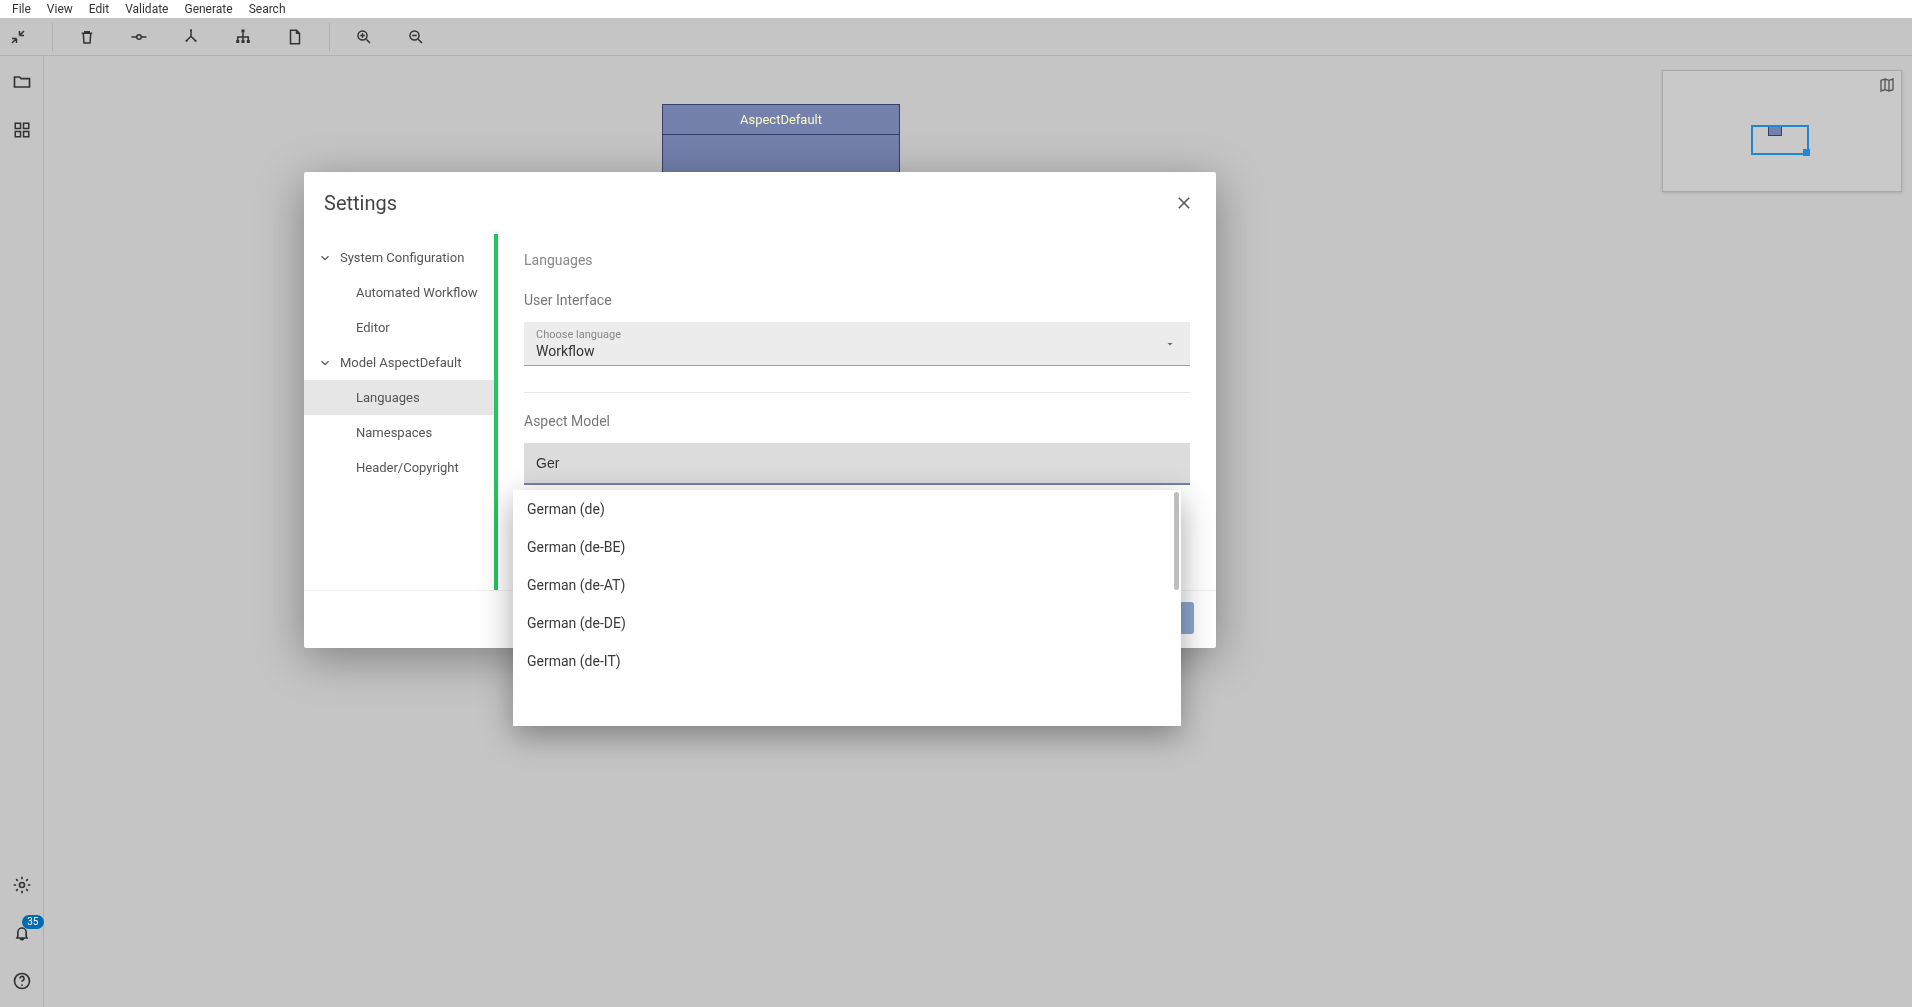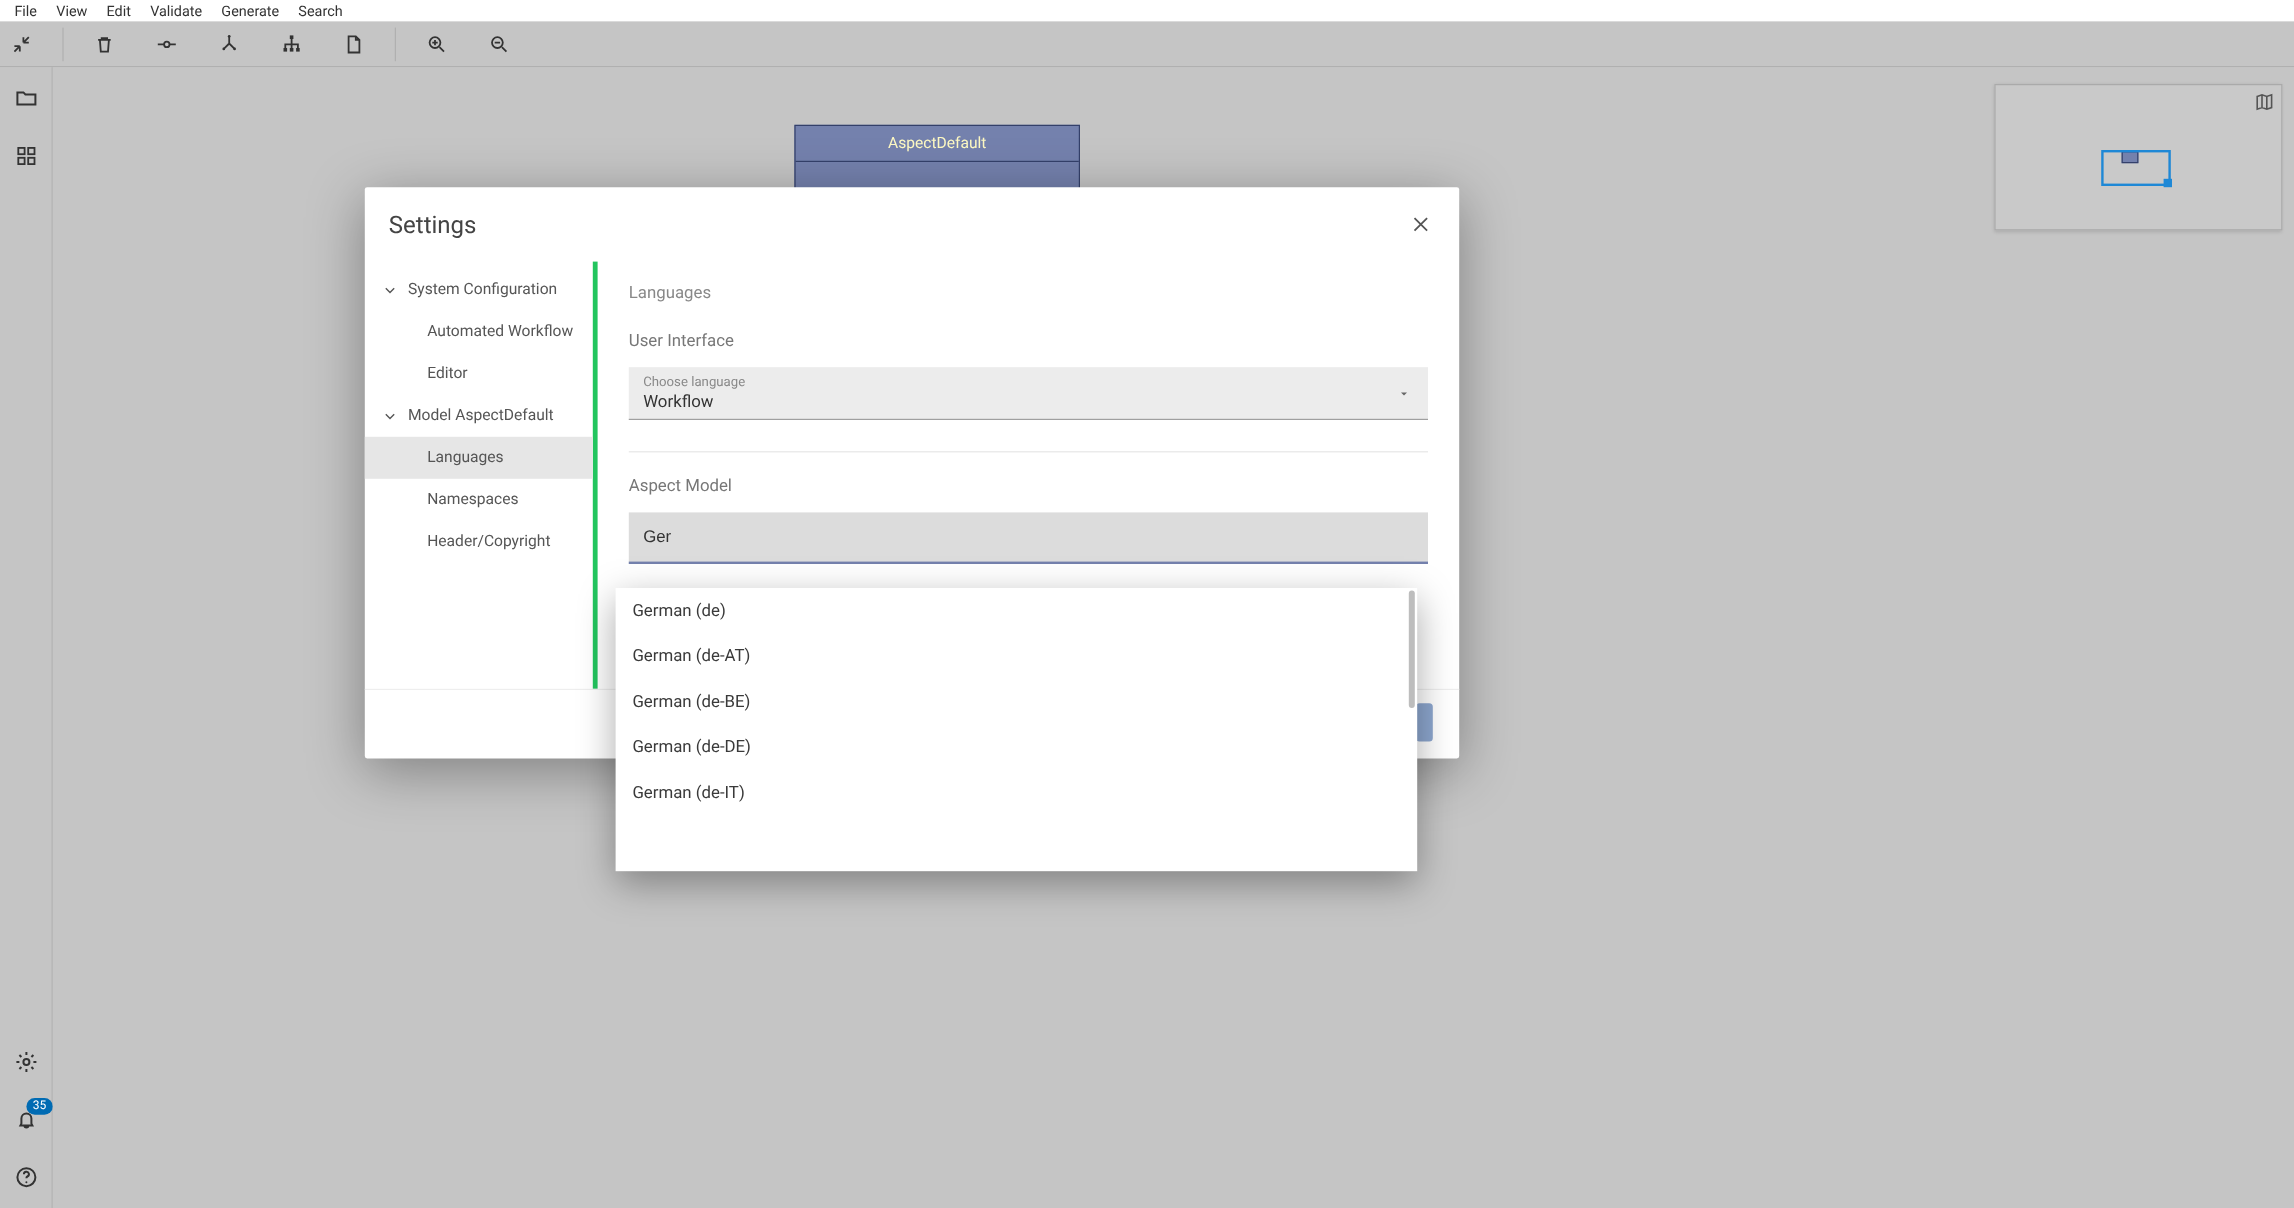--- a/index.html
+++ b/index.html
@@ -77,21 +77,21 @@
   .minimap .handle {
     position:absolute; bottom:-3px; right:-3px; width:7px; height:7px;
     background:#1e88d6;
   }
 
   
   .overlay {
     position:absolute; inset:0; background:rgba(0,0,0,0.0);
   }
   .dialog {
-    position:absolute; top:156px; left:304px; width:912px; height:476px;
+    position:absolute; top:172px; left:304px; width:912px; height:476px;
     background:#fff; box-shadow: 0 10px 46px rgba(0,0,0,0.35);
     border-radius:2px; display:flex; flex-direction:column;
   }
   .dialog-header {
     height: 62px; display:flex; align-items:center; padding: 0 20px;
     justify-content: space-between;
   }
   .dialog-title { font-size:20px; color:#444; }
   .close-x { width:24px; height:24px; color:#555; display:flex; align-items:center; justify-content:center; cursor:pointer;}
   .dialog-body { flex:1; display:flex; min-height:0; }
@@ -332,20 +332,20 @@
           <input type="text" value="Ger" style="">
         </div>
       </div>
     </div>
     <div class="dialog-footer"></div>
     <div class="apply-ghost"></div>
   </div>
 
   <div class="dropdown-panel">
     <div class="opt">German (de)</div>
+    <div class="opt">German (de-BE)</div>
     <div class="opt">German (de-AT)</div>
-    <div class="opt">German (de-BE)</div>
     <div class="opt">German (de-DE)</div>
     <div class="opt">German (de-IT)</div>
     <div class="scrollbar"></div>
   </div>
 
 </div>
 
 </body></html>

